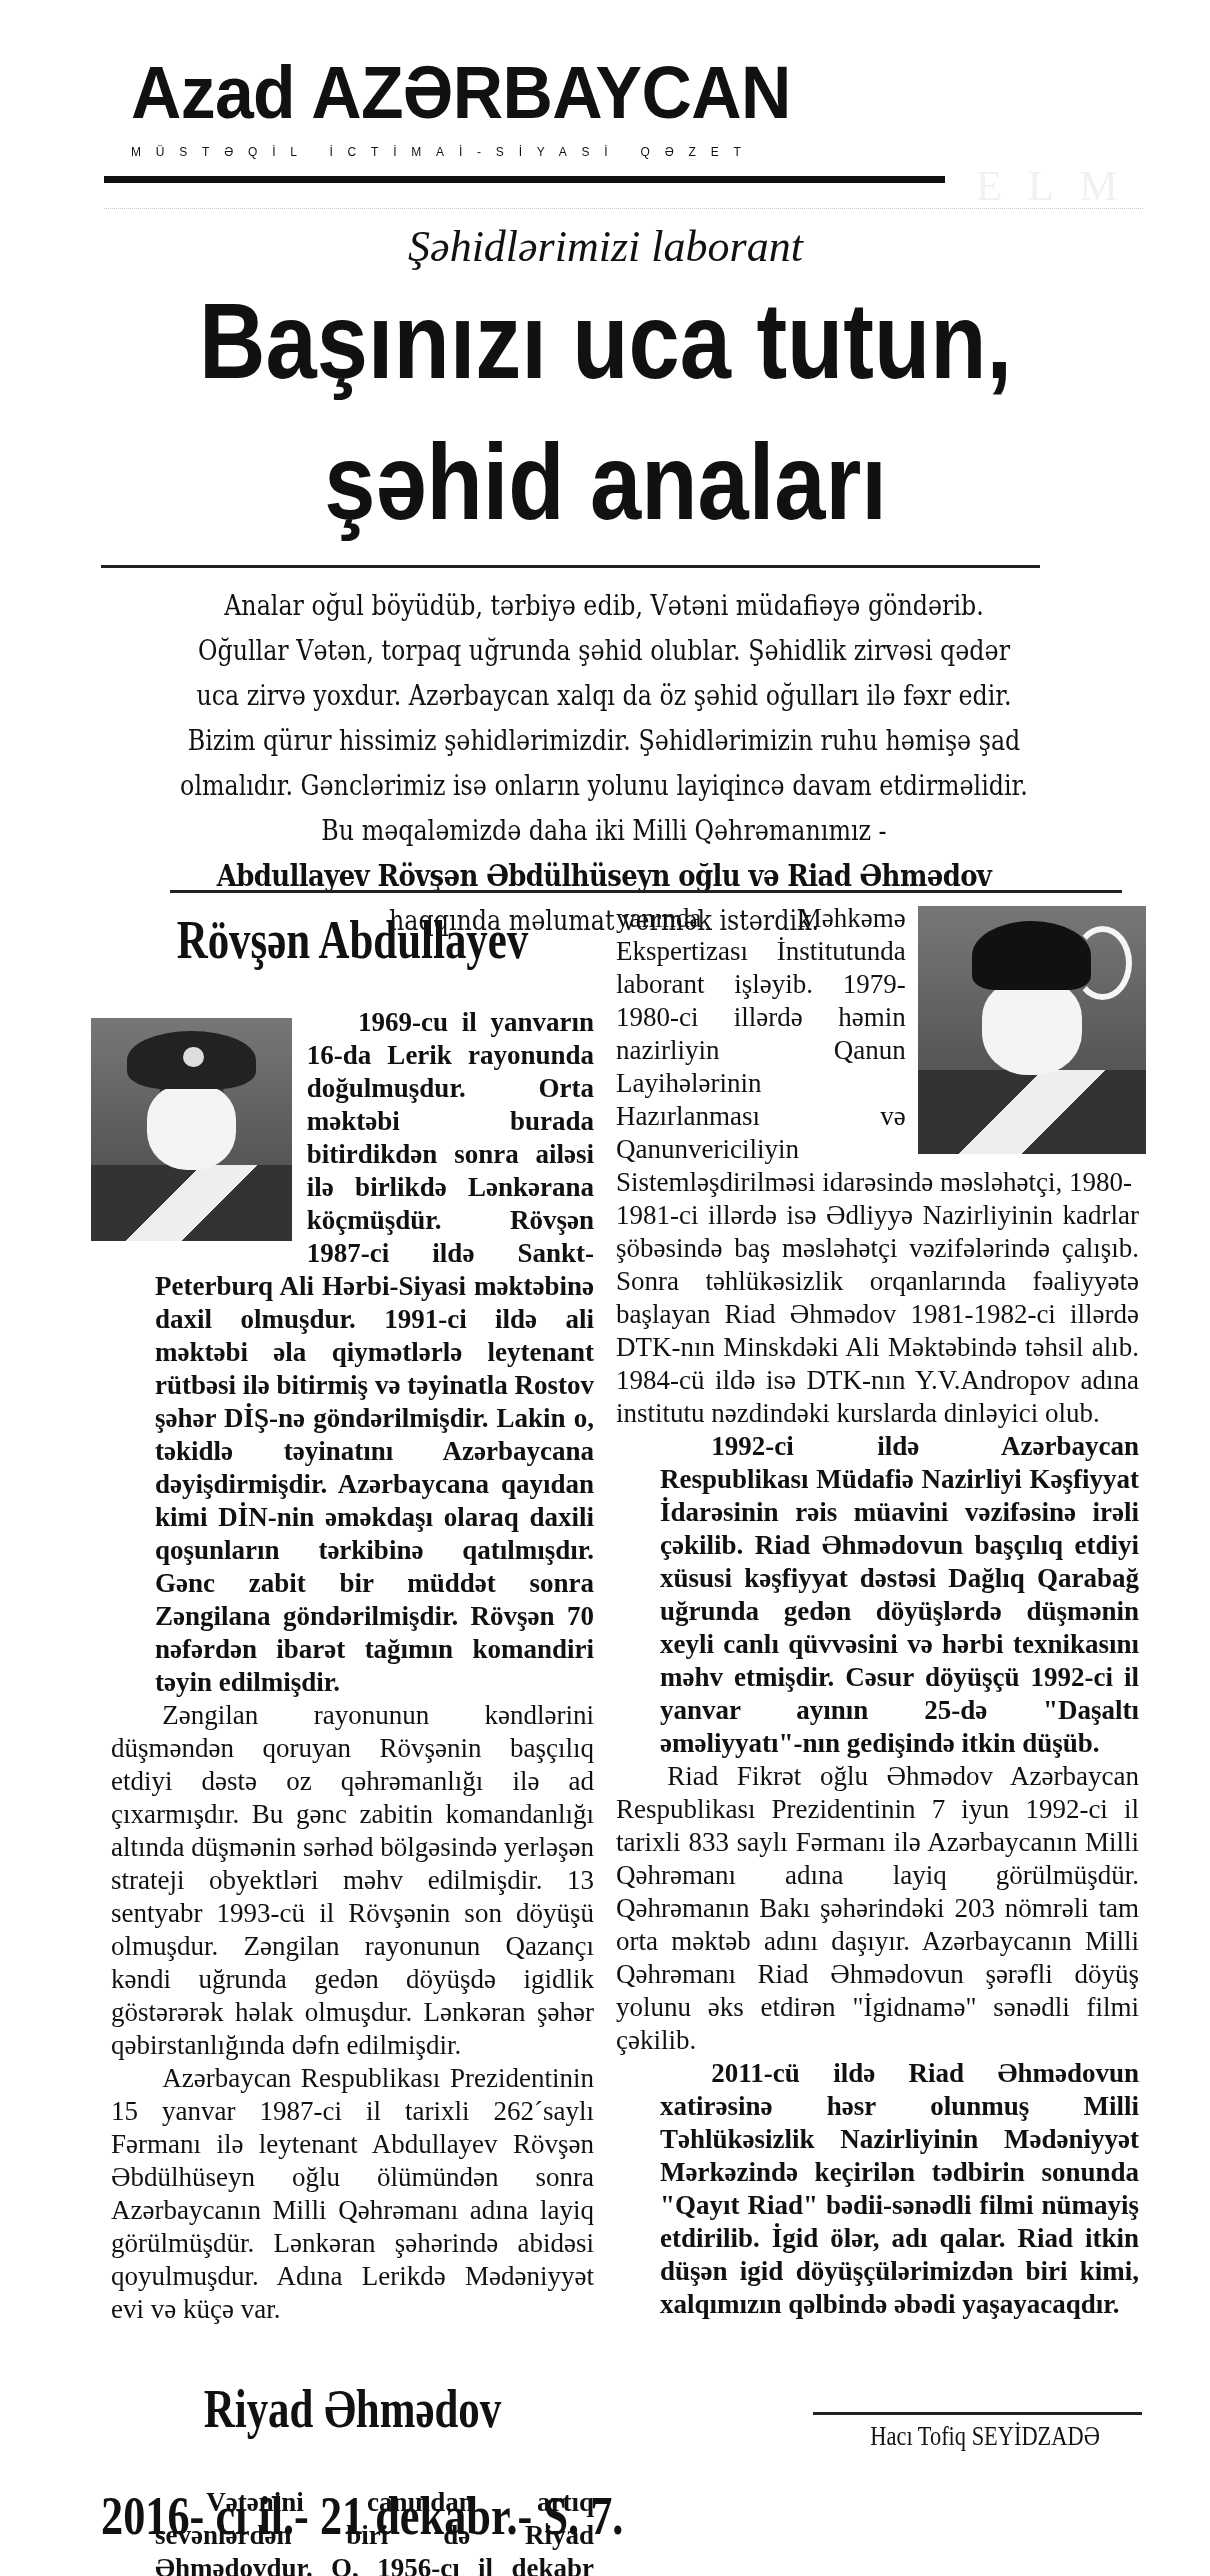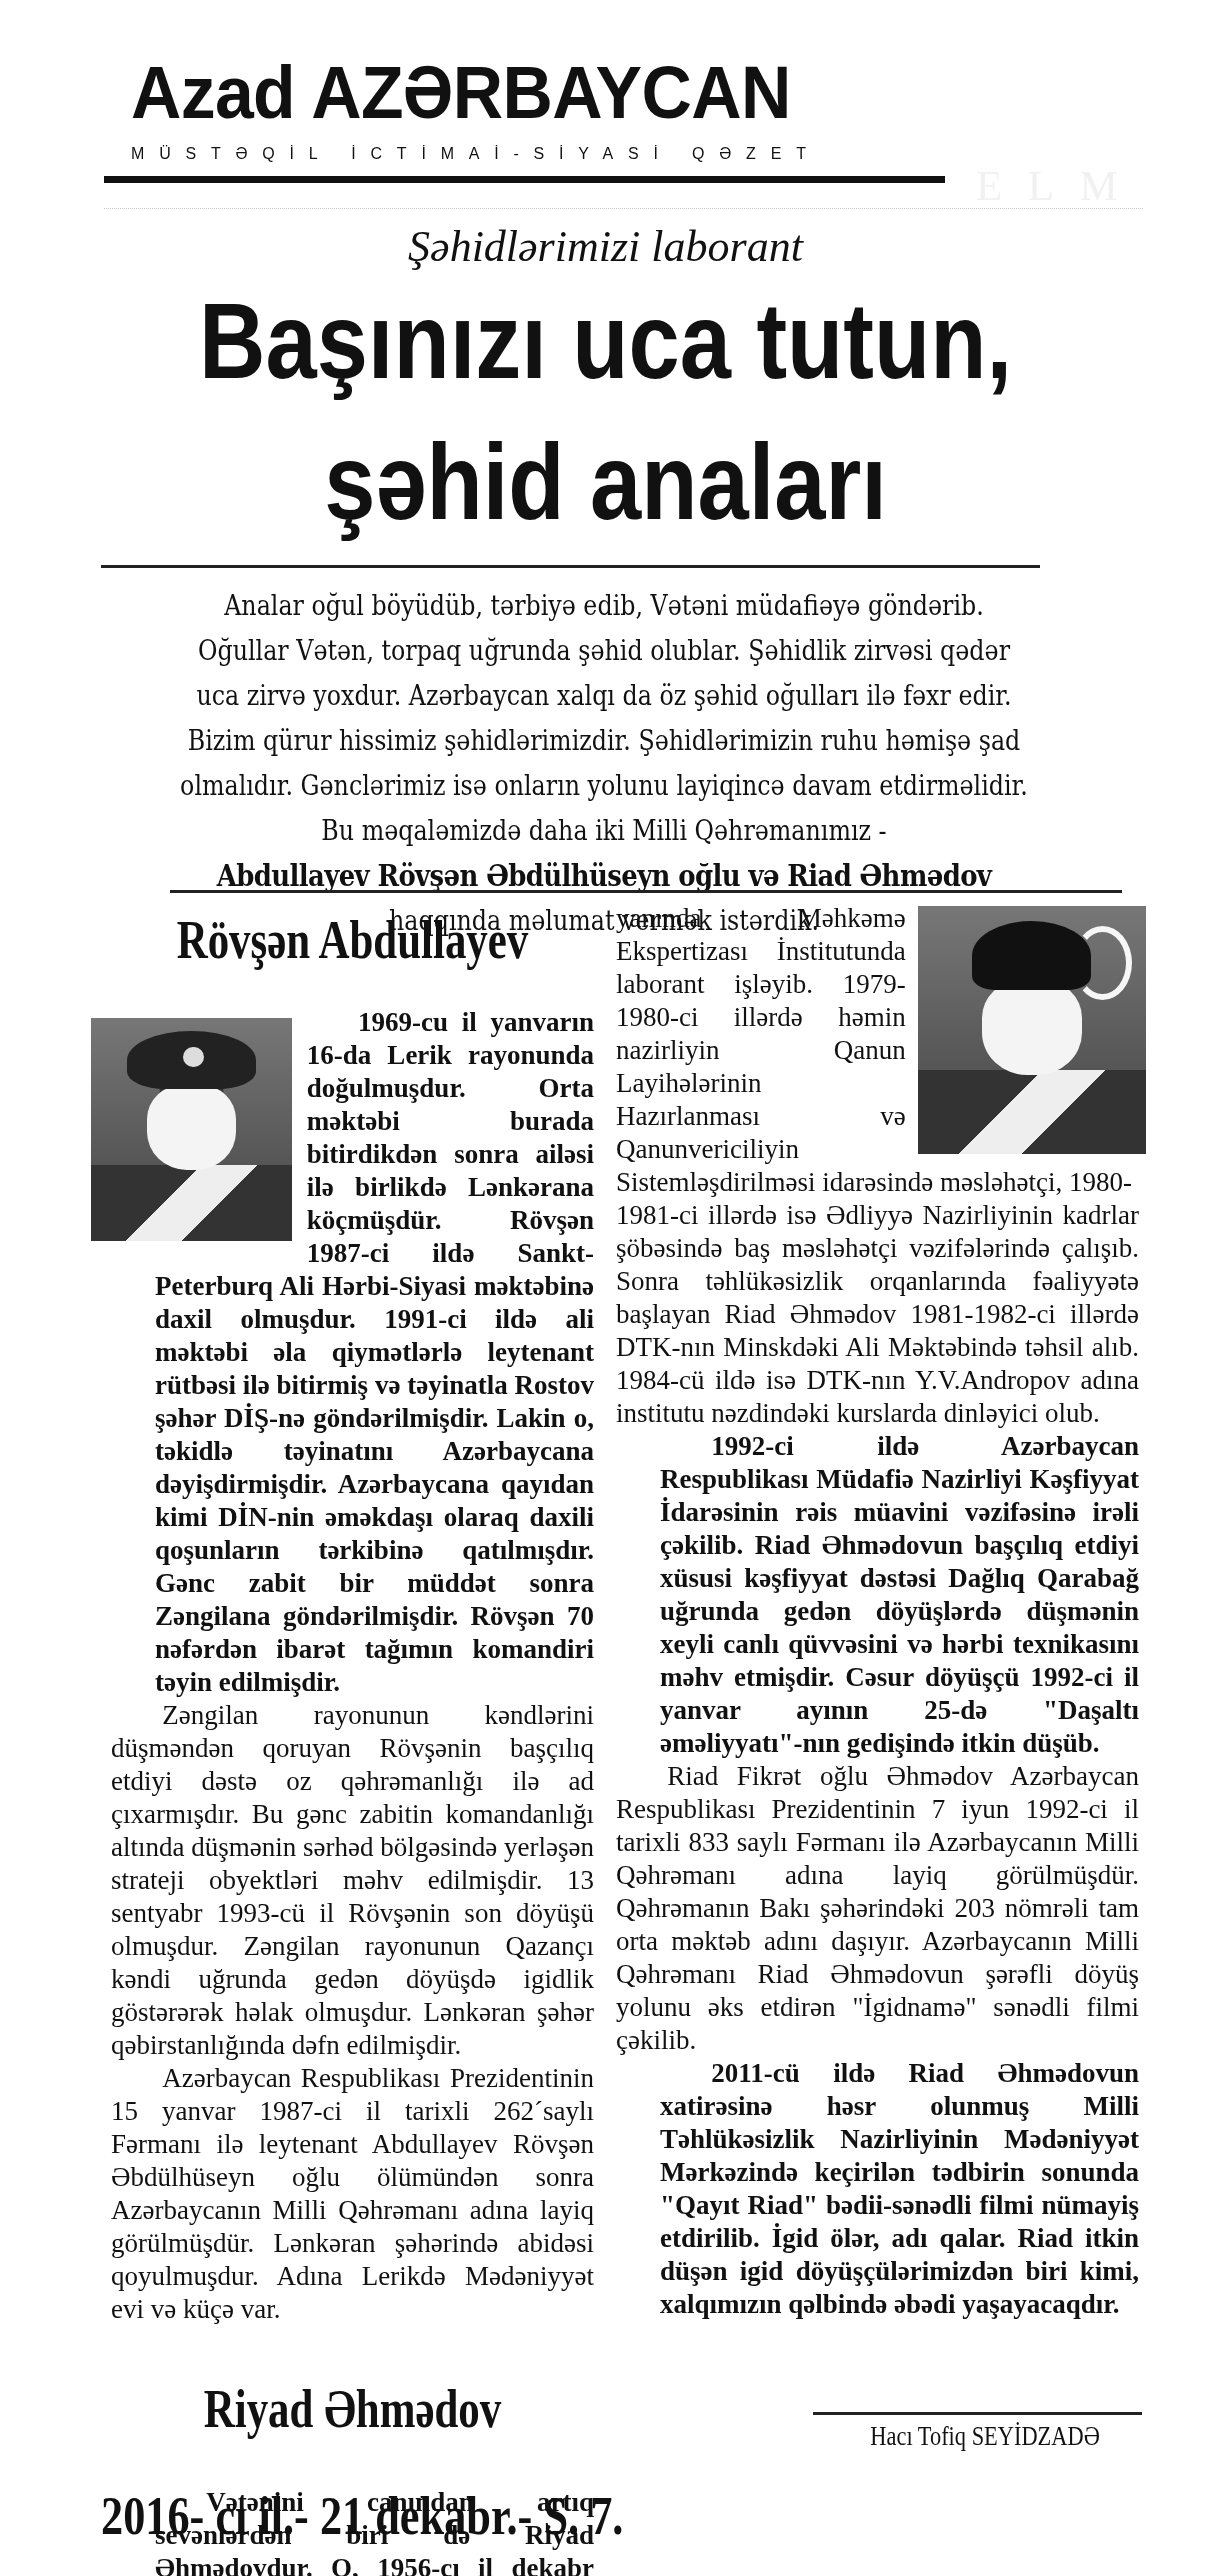--- a/index.html
+++ b/index.html
@@ -22,21 +22,21 @@
     font-size: 75px;
     line-height: 1;
     letter-spacing: -0.7px;
     transform: scaleX(0.93);
     transform-origin: left top;
     white-space: nowrap;
   }
   #masthead-subtitle {
     left: 131px; top: 145px;
     font-family: "Liberation Sans", sans-serif;
-    font-size: 16px;
+    font-size: 12px;
     letter-spacing: 14.8px;
     white-space: nowrap;
   }
   #masthead-rule {
     left: 104px; top: 176px; width: 841px; height: 7.4px; background: #111;
   }
   #watermark {
     left: 976px; top: 161px;
     font-family: "Liberation Serif", serif;
     font-size: 43px;

